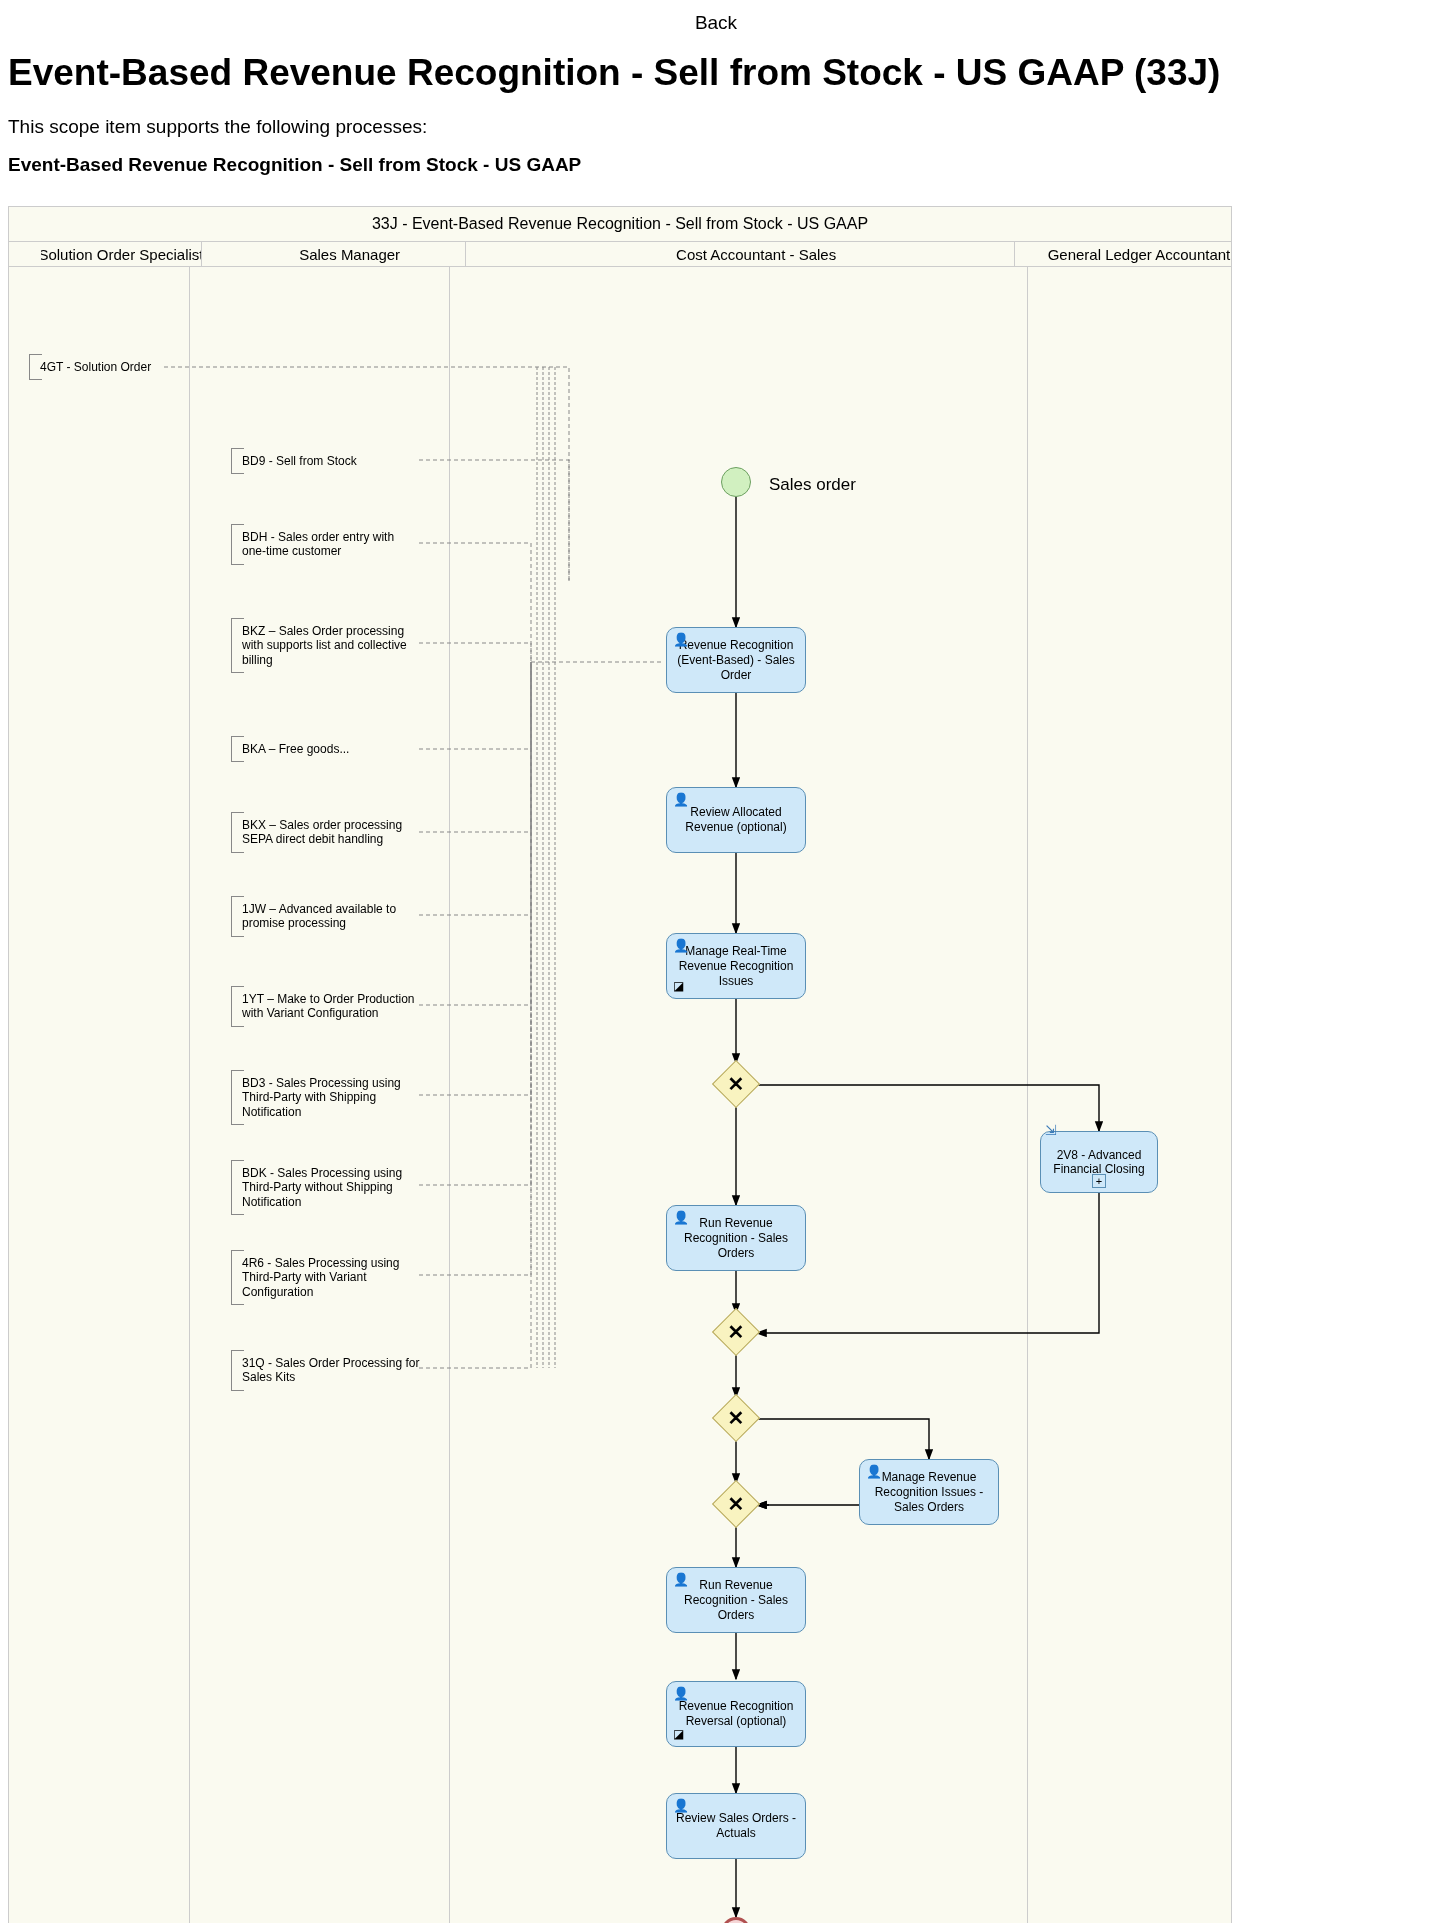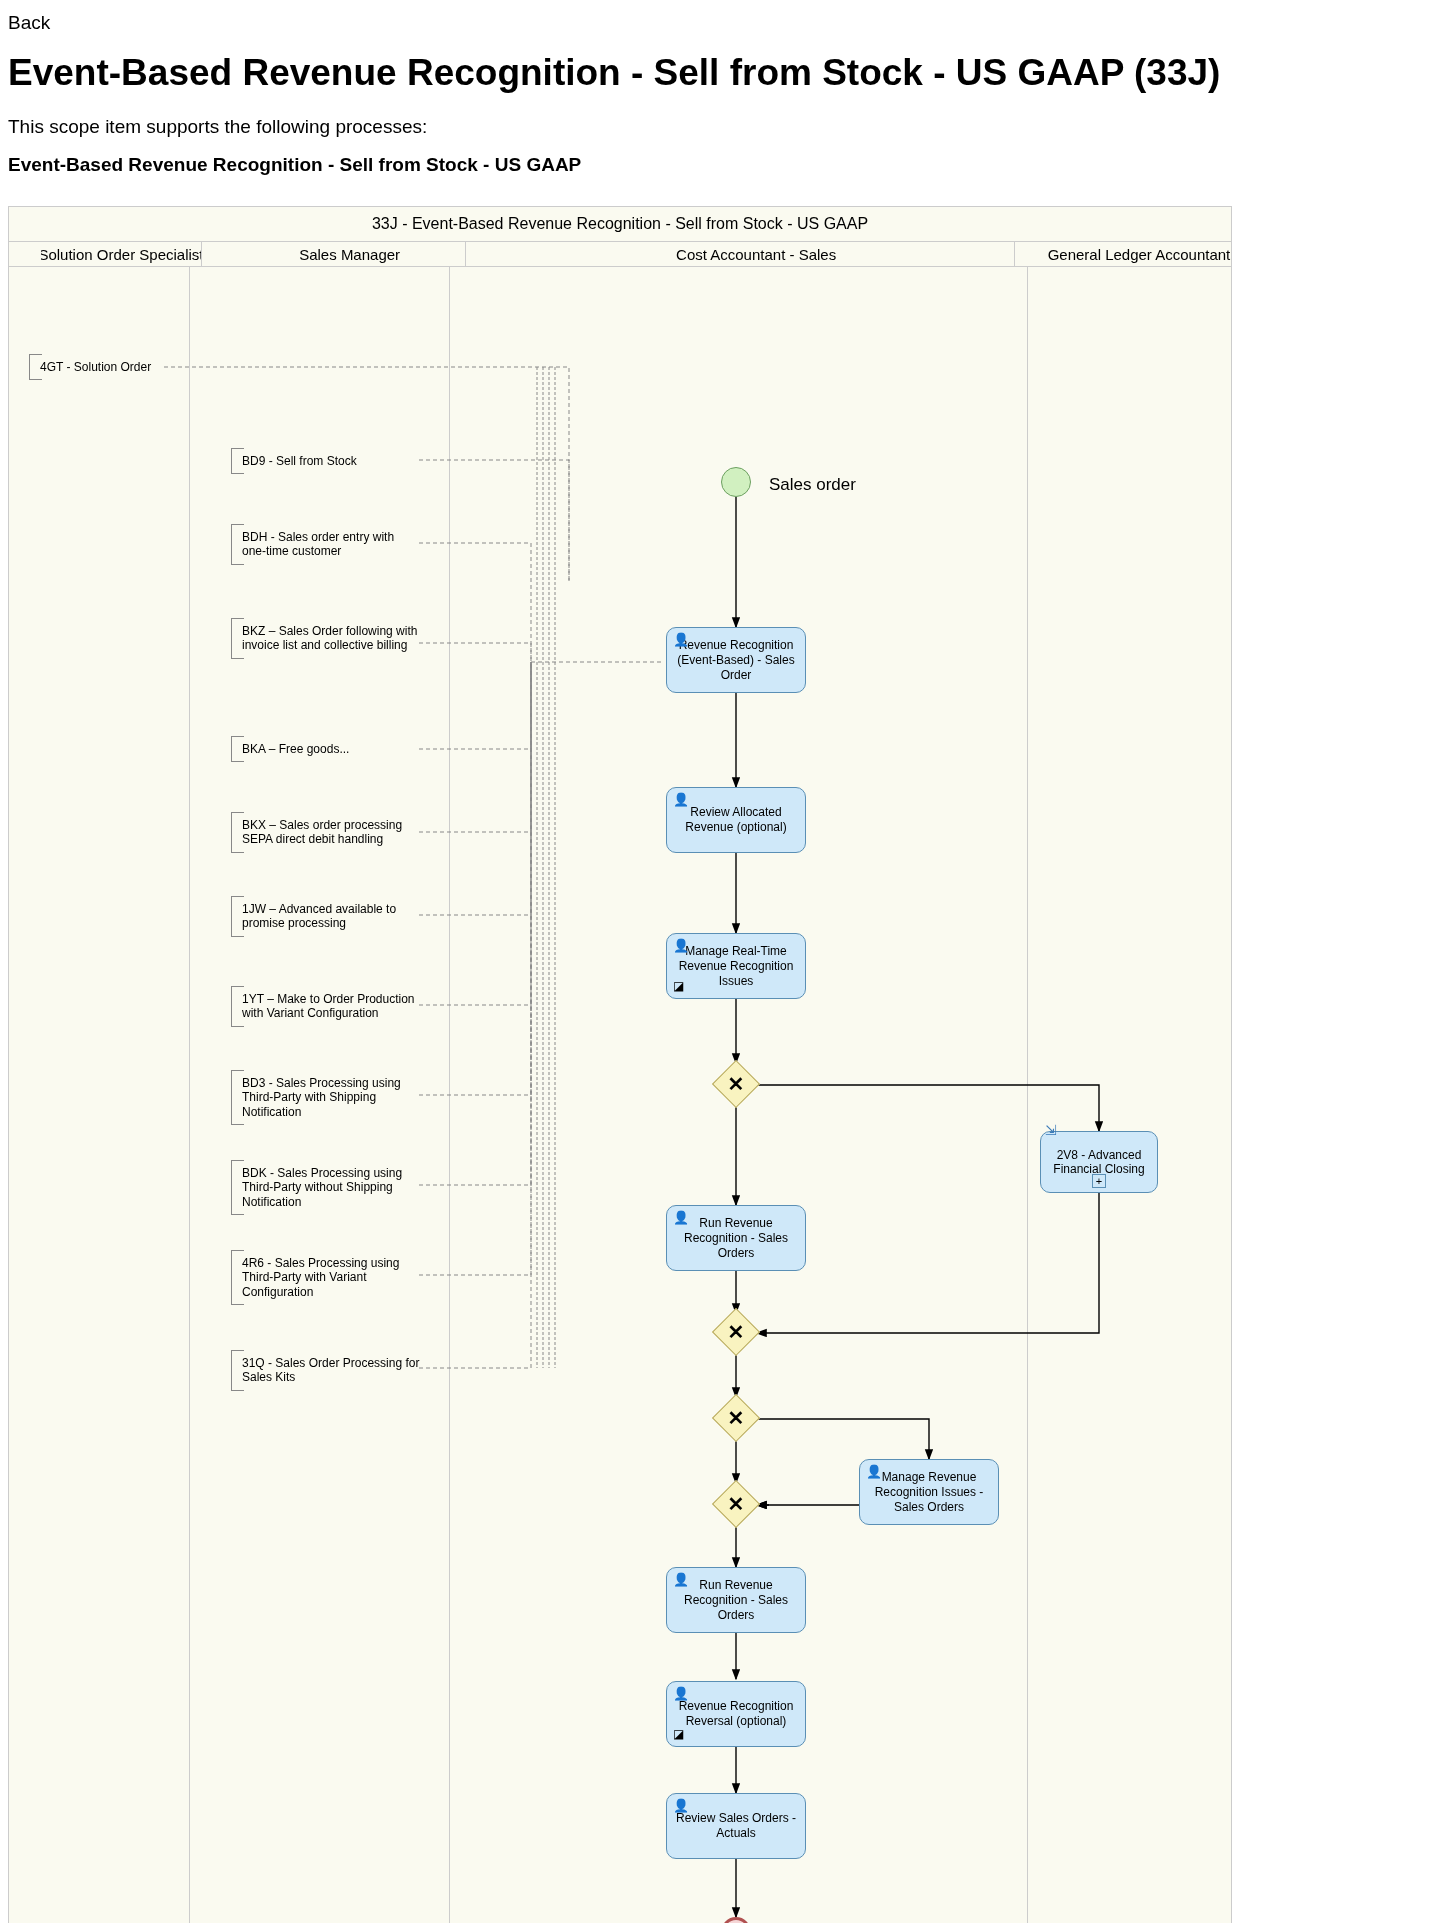--- a/index.html
+++ b/index.html
@@ -4,21 +4,21 @@
 <style>
   * { box-sizing: border-box; }
   body {
     font-family: -apple-system, BlinkMacSystemFont, "Segoe UI", Arial, sans-serif;
     margin: 0;
     padding: 8px;
     background: #fff;
     color: #000;
   }
   .back-link {
-    text-align: left;
+    text-align: center;
     font-size: 19px;
     padding: 4px 8px 0 0;
   }
   h1 {
     font-size: 37px;
     font-weight: 700;
     margin: 18px 0 22px 0;
   }
   .intro {
     font-size: 19px;
@@ -287,21 +287,21 @@
         <path d="M748 1152 L920 1152 L920 1192"></path>
 
         <path d="M920 1258 L920 1238 L748 1238" marker-end=""></path>
         <path d="M760 1238 L748 1238"></path>
       </g>
     </svg>
 
     <div class="ext-ref" style="left:20px; top:92px; width:140px">4GT - Solution Order</div>
     <div class="ext-ref" style="left:222px; top:186px; width:190px">BD9 - Sell from Stock</div>
     <div class="ext-ref" style="left:222px; top:262px; width:190px">BDH - Sales order entry with one-time customer</div>
-    <div class="ext-ref" style="left:222px; top:356px; width:190px">BKZ – Sales Order following with invoice list and collective billing</div>
+    <div class="ext-ref" style="left:222px; top:356px; width:190px">BKZ – Sales Order processing with supports list and collective billing</div>
     <div class="ext-ref" style="left:222px; top:474px; width:190px">BKA – Free goods...</div>
     <div class="ext-ref" style="left:222px; top:550px; width:190px">BKX – Sales order processing SEPA direct debit handling</div>
     <div class="ext-ref" style="left:222px; top:634px; width:190px">1JW – Advanced available to promise processing</div>
     <div class="ext-ref" style="left:222px; top:724px; width:190px">1YT – Make to Order Production with Variant Configuration</div>
     <div class="ext-ref" style="left:222px; top:808px; width:190px">BD3 - Sales Processing using Third-Party with Shipping Notification</div>
     <div class="ext-ref" style="left:222px; top:898px; width:190px">BDK - Sales Processing using Third-Party without Shipping Notification</div>
     <div class="ext-ref" style="left:222px; top:988px; width:190px">4R6 - Sales Processing using Third-Party with Variant Configuration</div>
     <div class="ext-ref" style="left:222px; top:1088px; width:190px">31Q - Sales Order Processing for Sales Kits</div>
 
     <div class="start-event" style="left:712px; top:200px"></div>

